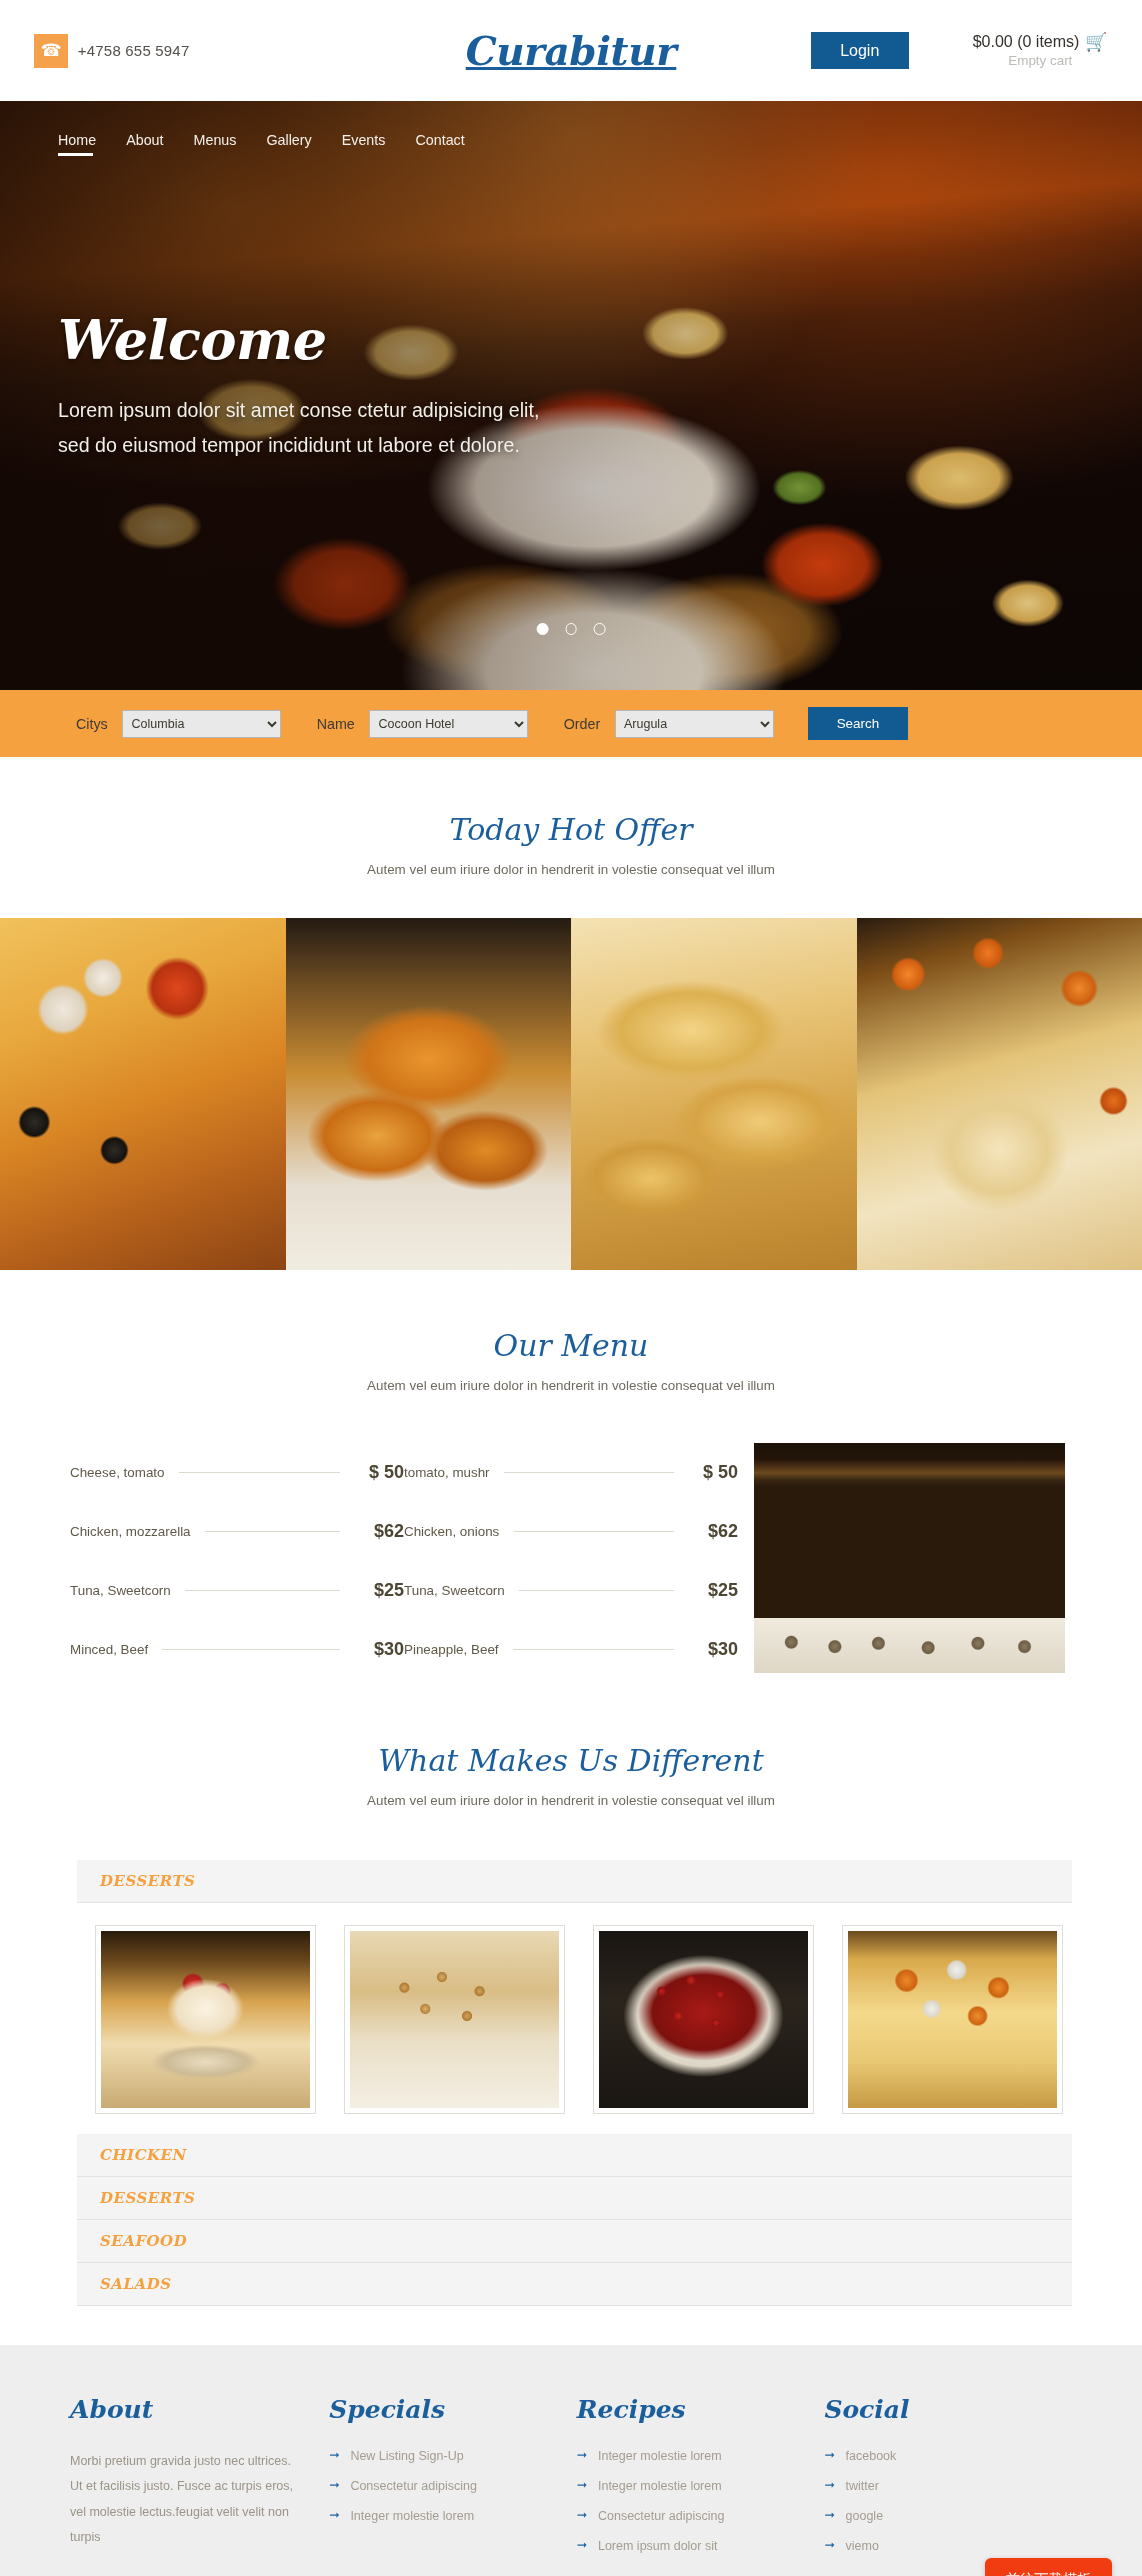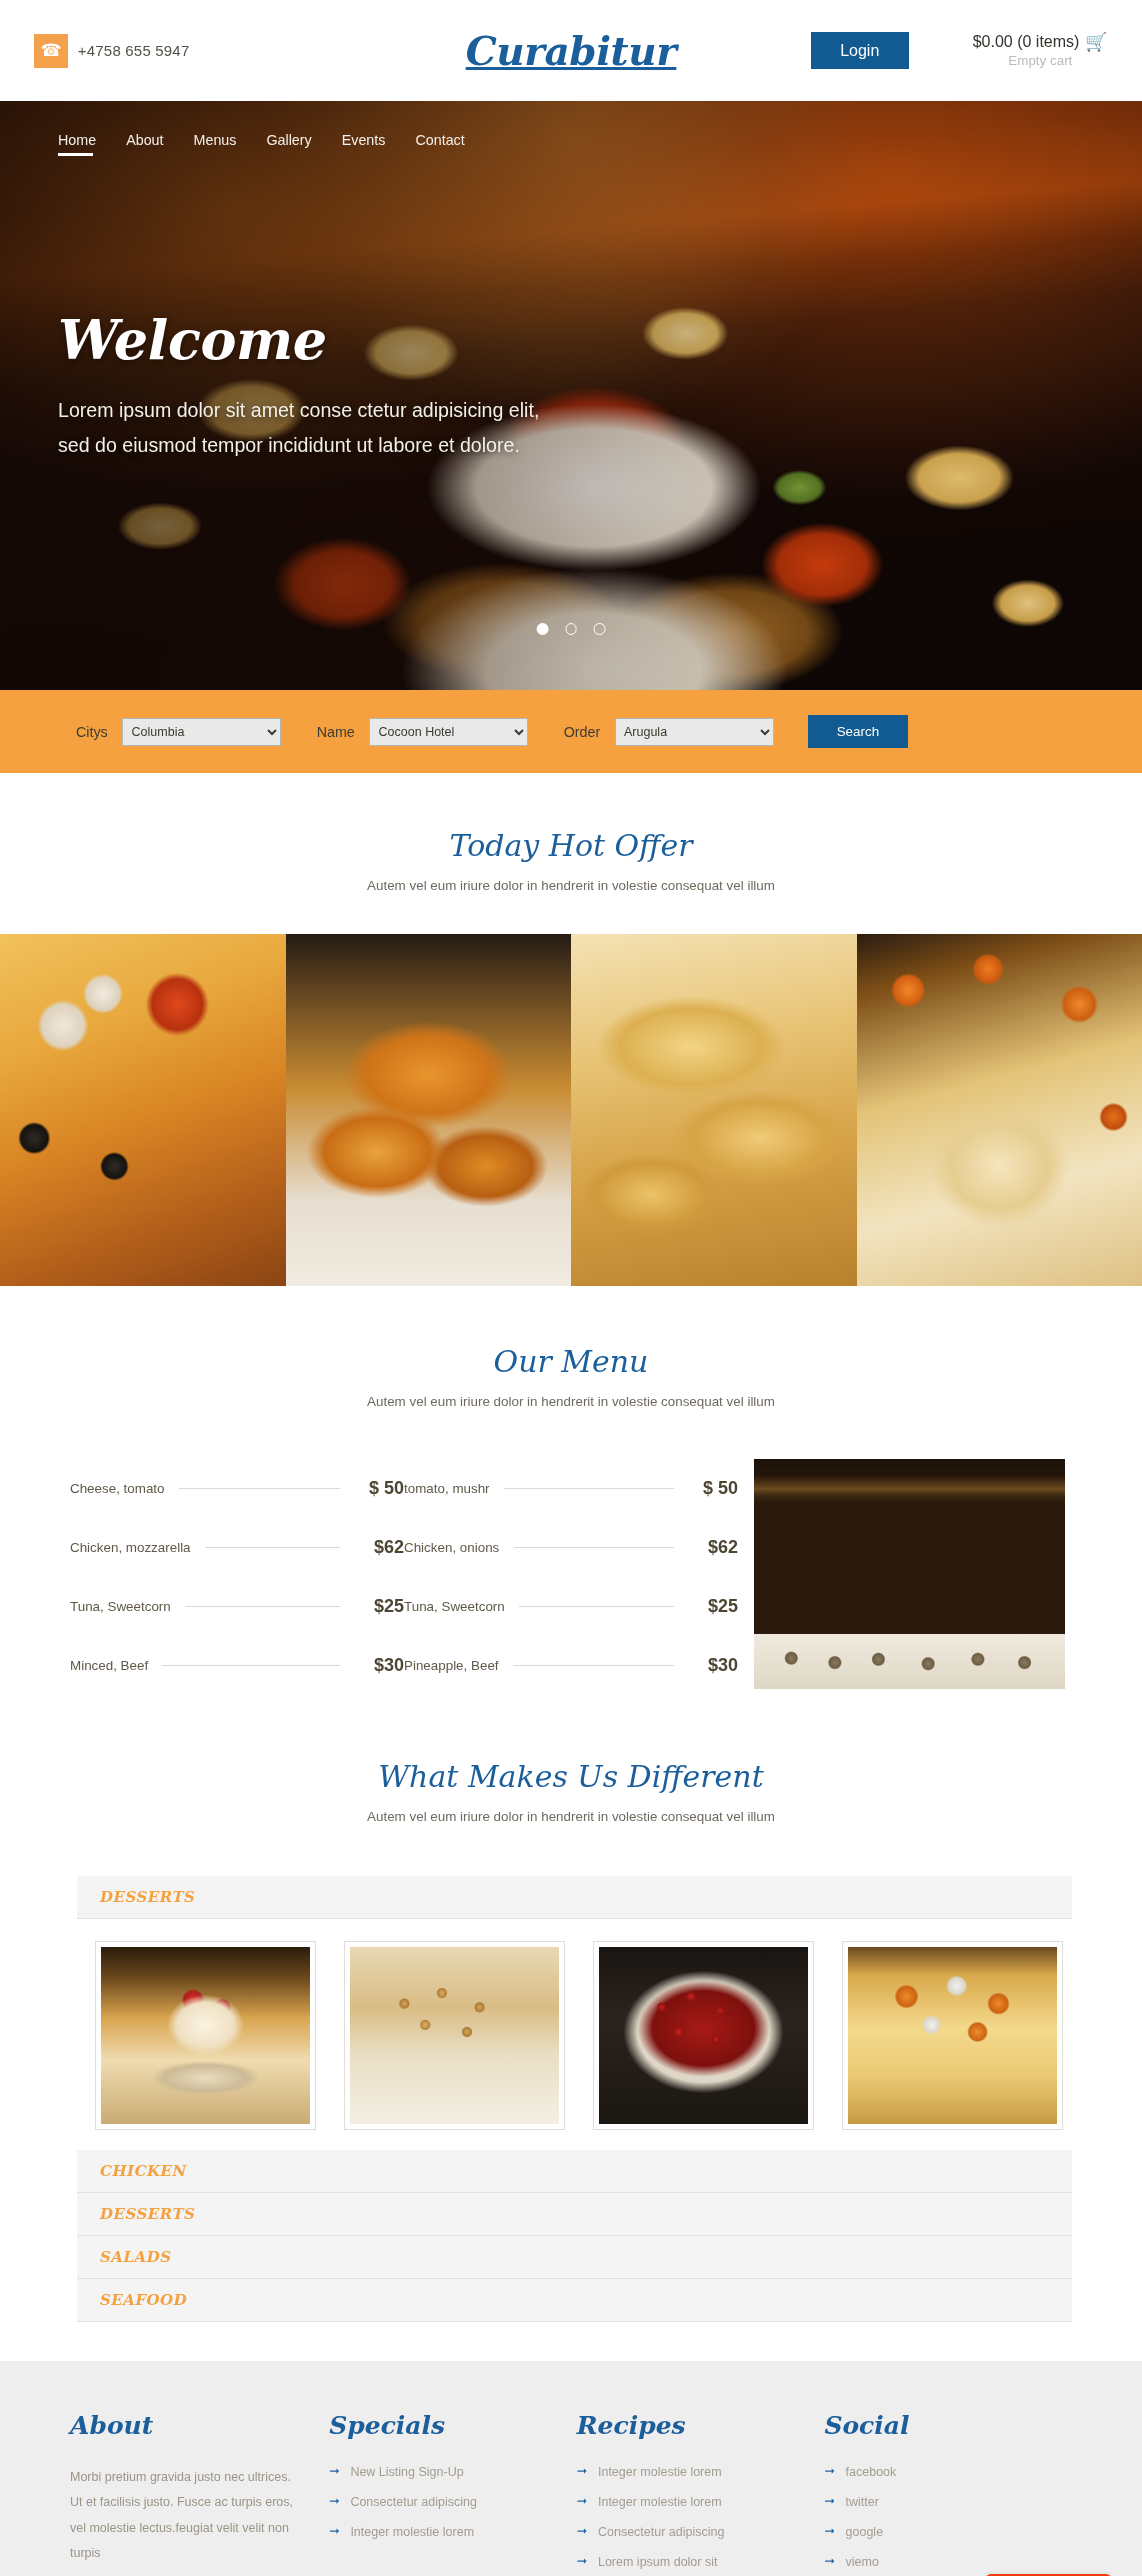--- a/index.html
+++ b/index.html
@@ -156,21 +156,21 @@
   }
   .hero-dots span {
     width: 11.6px; height: 11.6px; border-radius: 50%;
     border: 1.8px solid #ffffff; display: block; cursor: pointer;
   }
   .hero-dots span.on { background: #ffffff; }
 
   
   .searchbar {
     background: #f5a13f;
-    height: 83px;
+    height: 67px;
     display: flex;
     align-items: center;
     gap: 11.6px;
     padding: 0 76px;
   }
   .sb-label { font-size: 14.3px; color: #3f3b34; margin-right: 2.7px; }
   .sb-select {
     width: 159px;
     height: 28px;
     font-family: "Liberation Sans", sans-serif;
@@ -598,24 +598,24 @@
         </div>
     </div>
 
     <div class="acc-head">
       <span class="acc-title">CHICKEN</span>
     </div>
     <div class="acc-head">
       <span class="acc-title">DESSERTS</span>
     </div>
     <div class="acc-head">
+      <span class="acc-title">SEAFOOD</span>
+    </div>
+    <div class="acc-head">
       <span class="acc-title">SALADS</span>
-    </div>
-    <div class="acc-head">
-      <span class="acc-title">SEAFOOD</span>
     </div>
   </div>
 </div>
 
 <div class="footer">
 
   <div class="fcol c1">
     <div class="f-title">About</div>
     <div class="f-text">Morbi pretium gravida justo nec ultrices. Ut et facilisis justo. Fusce ac turpis eros, vel molestie lectus.feugiat velit velit non turpis</div>
   </div>

